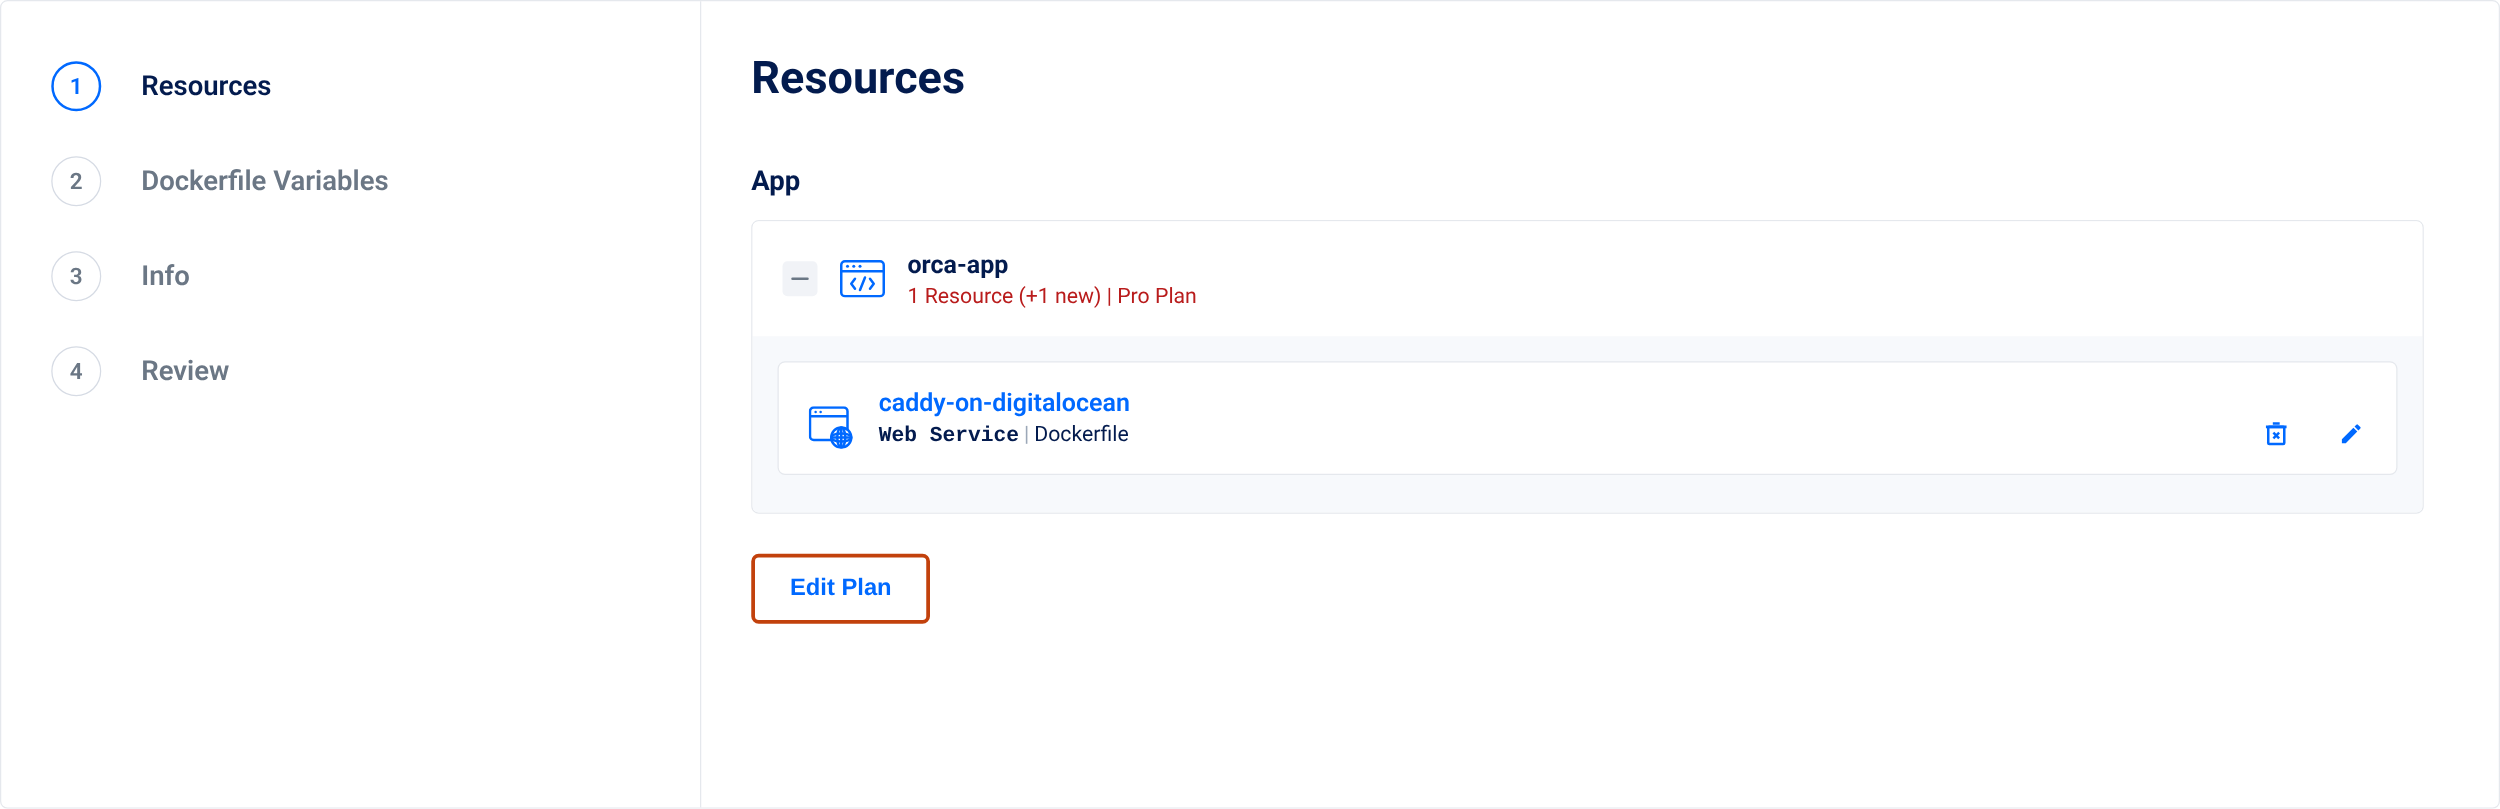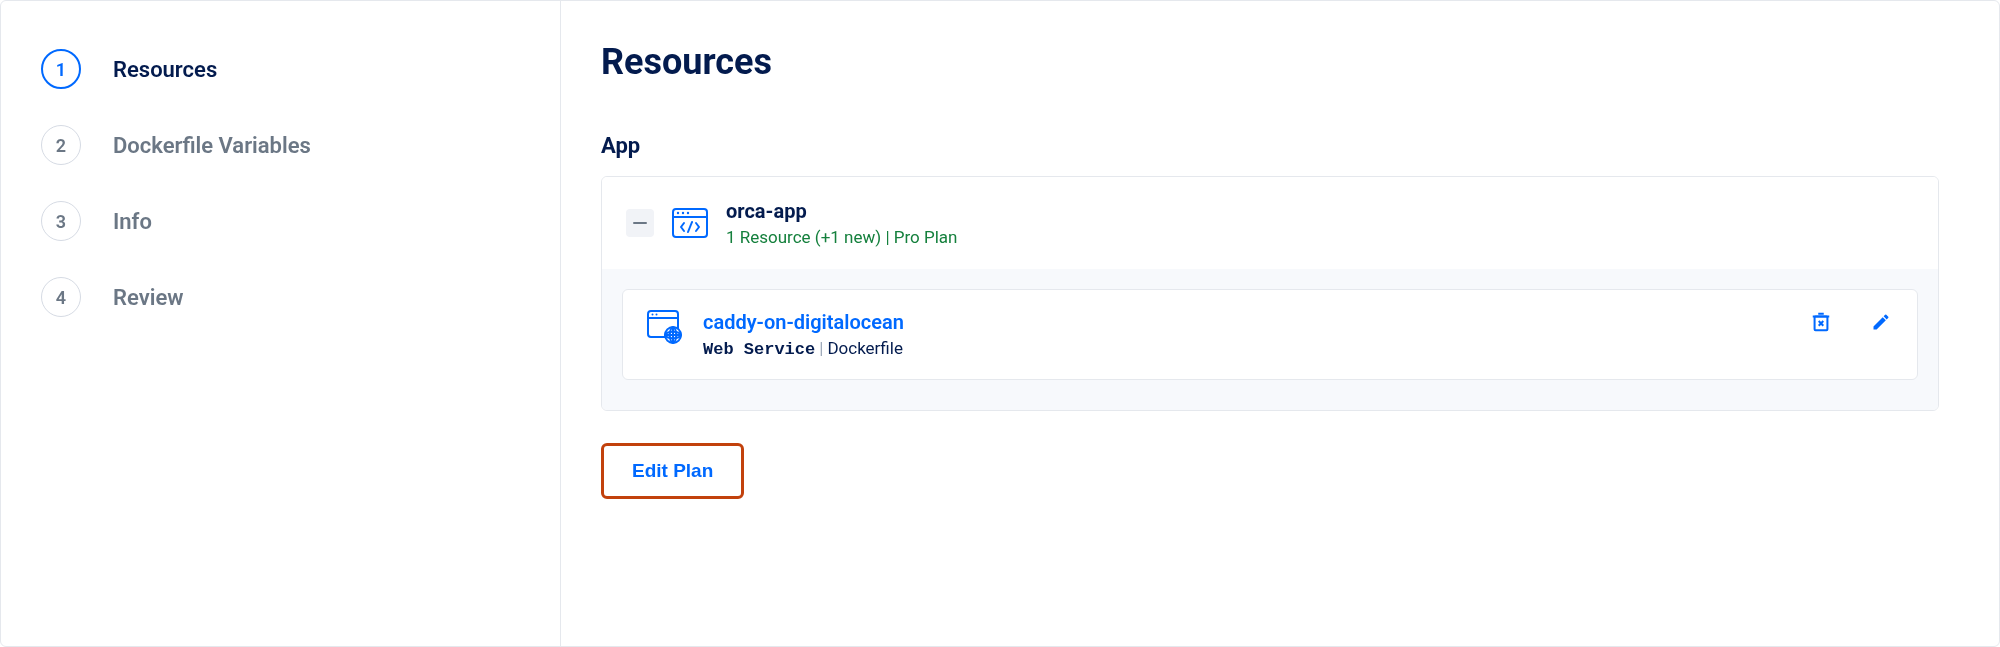--- a/index.html
+++ b/index.html
@@ -108,34 +108,34 @@
     flex-direction: column;
     gap: 4px;
   }
   .app-name {
     font-size: 20px;
     font-weight: 700;
     color: #031B4E;
   }
   .app-meta {
     font-size: 17px;
-    color: #15803d;
+    color: #b91c1c;
   }
 
   .resource-container {
     background: #F7F9FC;
     padding: 20px 20px 30px 20px;
   }
   .resource-card {
     background: #fff;
     border: 1px solid #E5E8ED;
     border-radius: 6px;
     padding: 20px 24px;
     display: flex;
-    align-items: flex-start;
+    align-items: flex-end;
     gap: 20px;
   }
   .service-icon {
     width: 36px;
     height: 34px;
     flex-shrink: 0;
   }
   .resource-text {
     flex: 1;
     display: flex;

